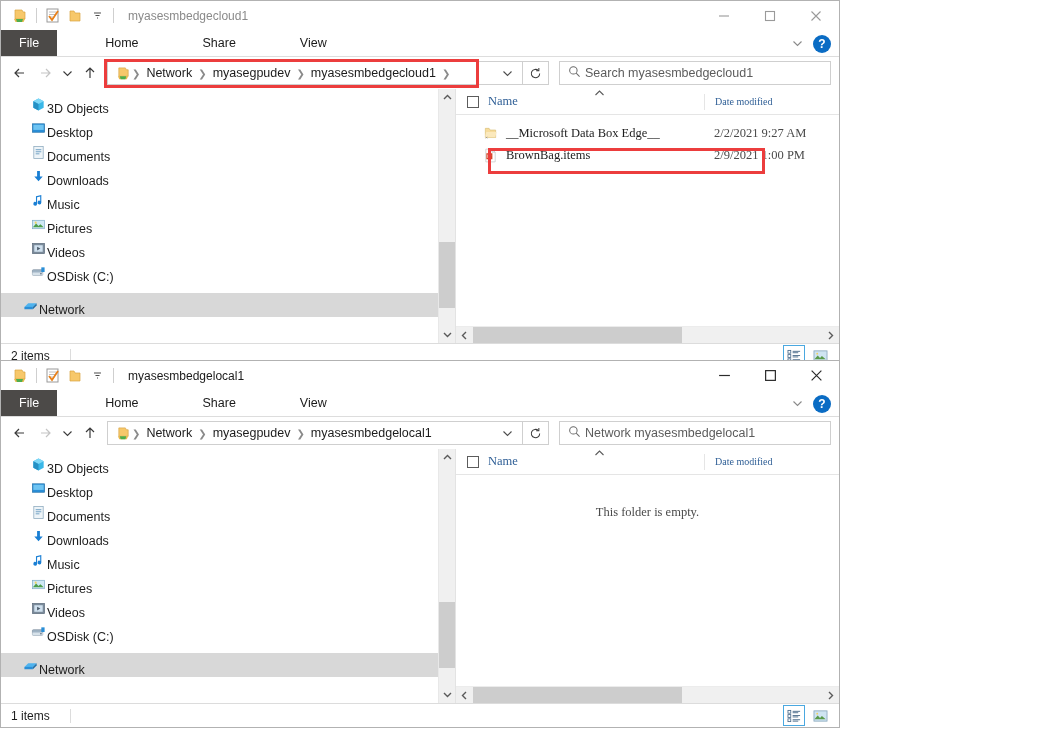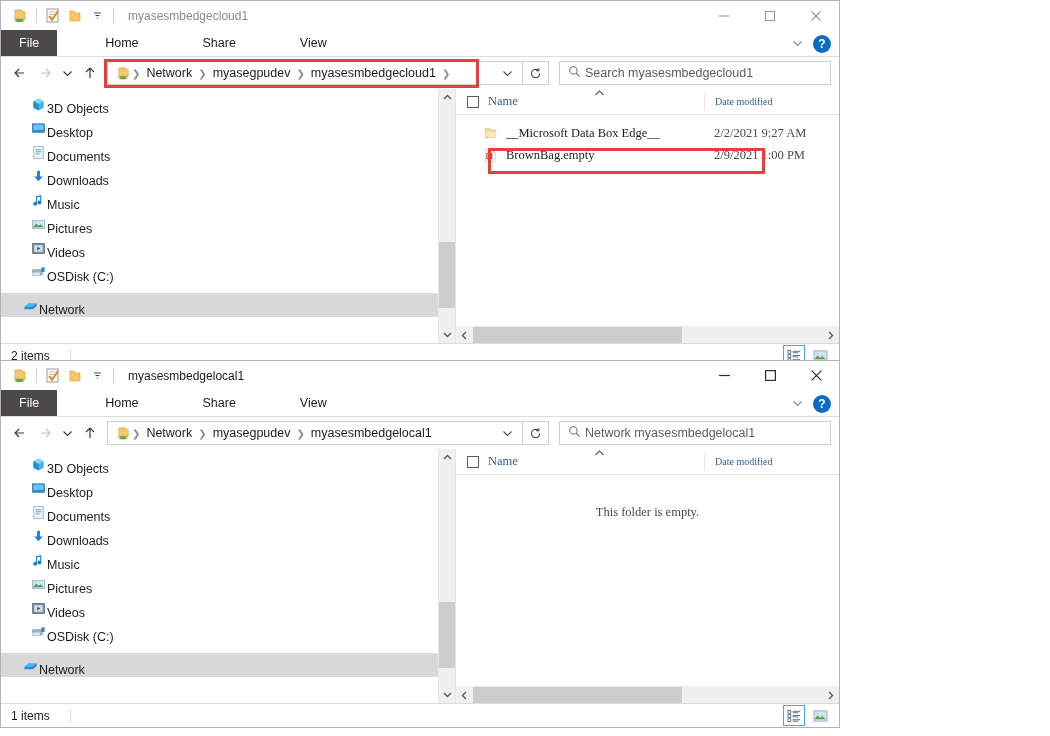--- a/index.html
+++ b/index.html
@@ -537,21 +537,21 @@
         </div>
         <div class="frow">
           <div class="frow-icon">
             <svg width="15" height="15" viewBox="0 0 16 16">
               <path d="M3 1.2h6.5L13 4.5v10.3H3z" fill="#ffffff" stroke="#c8c8c8" stroke-width=".8"></path>
               <path d="M9.5 1.2L13 4.5H9.5z" fill="#e6e6e6" stroke="#c8c8c8" stroke-width=".8"></path>
               <rect x="3.6" y="5.6" width="6.4" height="6.4" fill="#d24726"></rect>
               <path d="M5.3 10.6V7h1.6a1.2 1.2 0 0 1 0 2.4H5.3" stroke="#ffffff" stroke-width="1" fill="none"></path>
             </svg>
           </div>
-          <div class="frow-name">BrownBag.empty</div>
+          <div class="frow-name">BrownBag.items</div>
           <div class="frow-date">2/9/2021 1:00 PM</div>
         </div>
       </div>
 
       <div class="hscroll">
         <div class="hs-arrow">
           <svg width="9" height="9" viewBox="0 0 9 9">
               <path d="M6 1L2.5 4.5 6 8" stroke="currentColor" stroke-width="1.4" fill="none"></path>
             </svg>
         </div>

